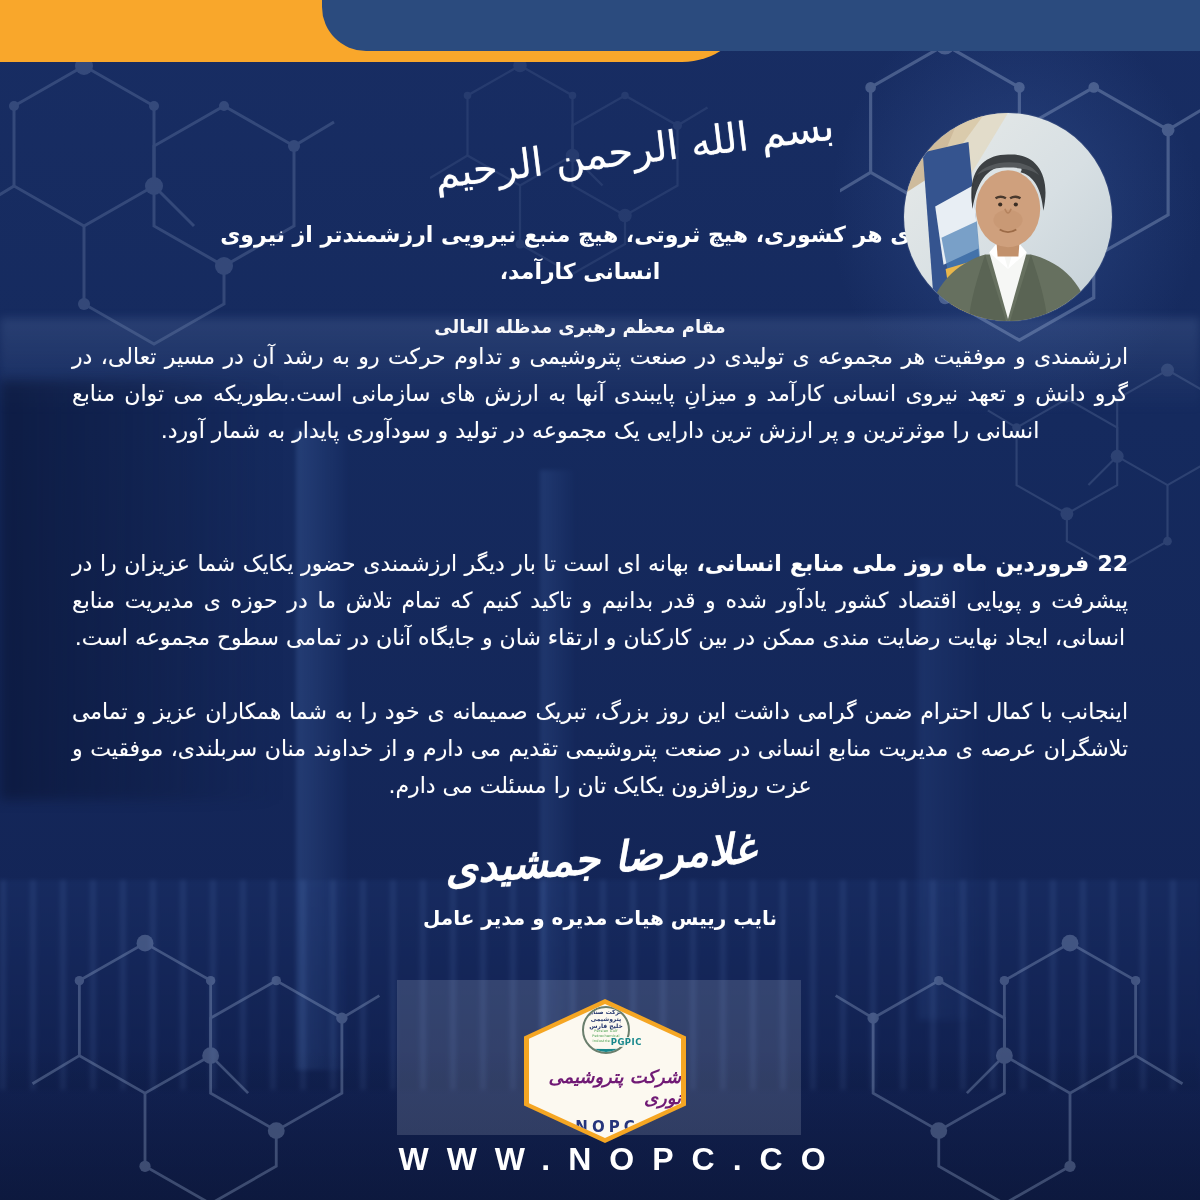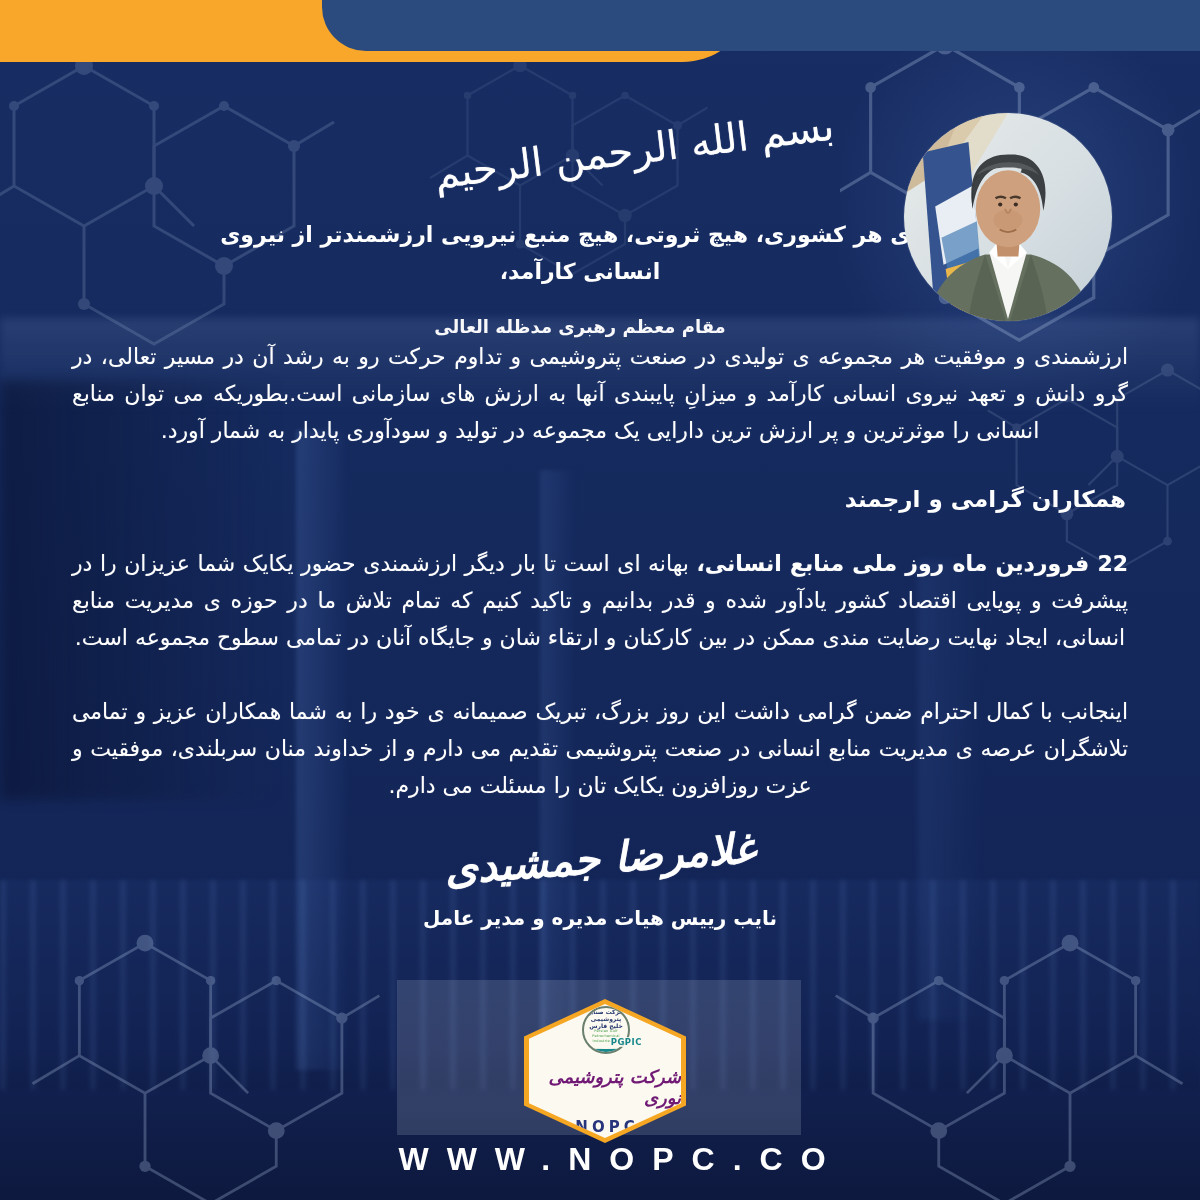--- a/index.html
+++ b/index.html
@@ -176,21 +176,20 @@
       <path d="M92 112 Q100 117 108 112" stroke="#9c6b47" stroke-width="1.8" fill="none"></path>
 
       <path d="M66 92 C60 56 76 40 100 40 C126 38 142 58 134 94 C132 72 124 60 112 57 C116 52 108 46 100 50 C78 52 70 68 66 92 Z" fill="#3c4043"></path>
       <path d="M70 60 C80 44 120 42 130 60 C120 50 82 50 70 60 Z" fill="#55595c"></path>
       <path d="M66 92 C64 78 66 66 72 58 L66 70 Z" fill="#2e3134"></path>
     </svg>
   </div>
 
   <div class="abs para p1">ارزشمندی و موفقیت هر مجموعه ی تولیدی در صنعت پتروشیمی و تداوم حرکت رو به رشد آن در مسیر تعالی، در گرو دانش و تعهد نیروی انسانی کارآمد و میزانِ پایبندی آنها به ارزش های سازمانی است.بطوریکه می توان منابع انسانی را موثرترین و پر ارزش ترین دارایی یک مجموعه در تولید و سودآوری پایدار به شمار آورد.</div>
 
-  <div class="abs heading">همکاران گرامی و ارجمند</div>
 
   <div class="abs para p2"><span class="lead">22 فروردین ماه روز ملی منابع انسانی،</span><span> بهانه ای است تا بار دیگر ارزشمندی حضور یکایک شما عزیزان را در پیشرفت و پویایی اقتصاد کشور یادآور شده و قدر بدانیم و تاکید کنیم که تمام تلاش ما در حوزه ی مدیریت منابع انسانی، ایجاد نهایت رضایت مندی ممکن در بین کارکنان و ارتقاء شان و جایگاه آنان در تمامی سطوح مجموعه است.</span></div>
 
   <div class="abs para p3">اینجانب با کمال احترام ضمن گرامی داشت این روز بزرگ، تبریک صمیمانه ی خود را به شما همکاران عزیز و تمامی تلاشگران عرصه ی مدیریت منابع انسانی در صنعت پتروشیمی تقدیم می دارم و از خداوند منان سربلندی، موفقیت و عزت روزافزون یکایک تان را مسئلت می دارم.</div>
 
   <div class="abs sig-name">غلامرضا جمشیدی</div>
   <div class="abs sig-title">نایب رییس هیات مدیره و مدیر عامل</div>
 
   <div class="abs light-band"></div>
   <div class="abs logo-hex">

